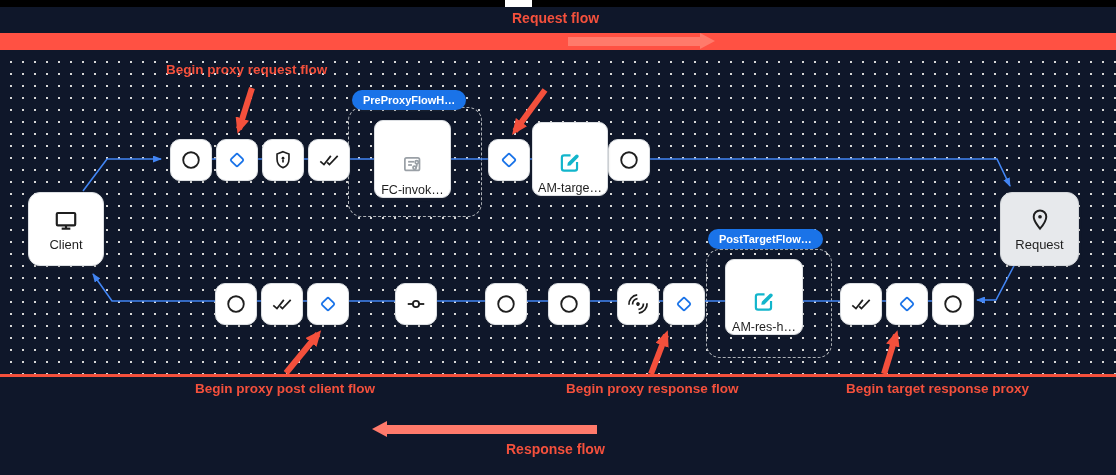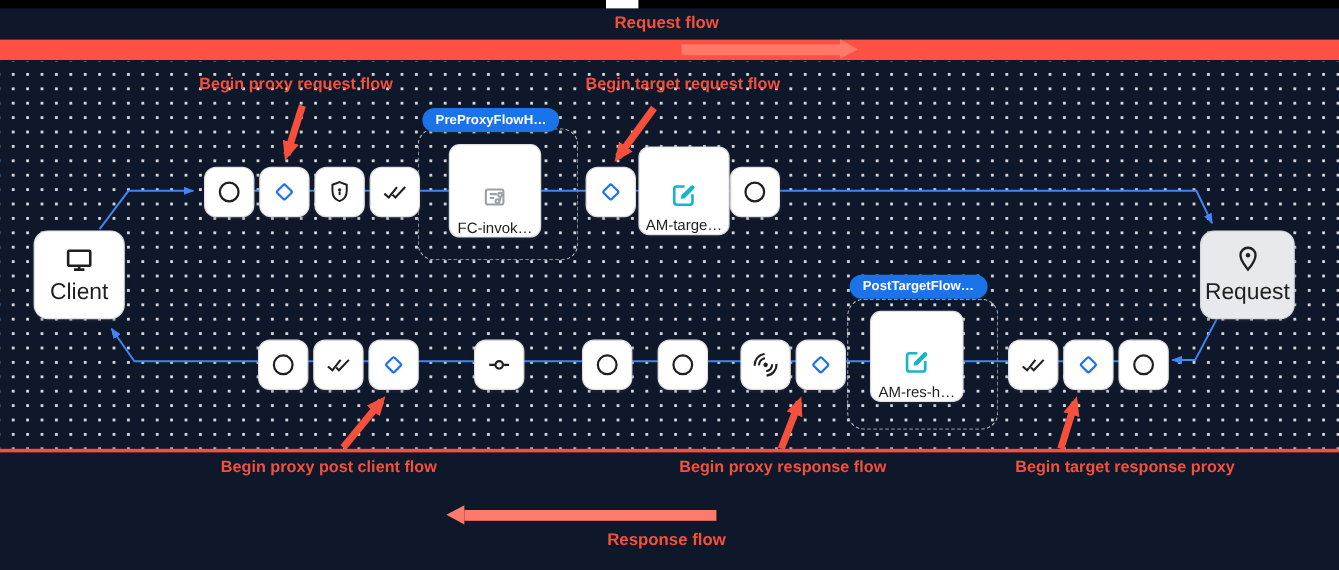--- a/index.html
+++ b/index.html
@@ -25,21 +25,21 @@
   
   .anno{color:var(--red-text);font-weight:bold;font-size:13.5px;white-space:nowrap;}
   
   .strip{position:absolute;display:flex;gap:4px;}
   .node{width:40px;height:40px;background:#fff;border:1px solid #dcdfe3;border-radius:10px;
     box-shadow:0 1px 2.5px rgba(60,64,67,.28);display:flex;align-items:center;justify-content:center;}
   .nicon{width:22px;height:22px;display:block;}
   .nicon svg{width:100%;height:100%;display:block;}
   
   .endpoint{border-radius:12px;display:flex;flex-direction:column;align-items:center;justify-content:center;gap:4px;
-    font-size:19px;color:var(--ink);box-shadow:0 1px 3px rgba(60,64,67,.3);}
+    font-size:13px;color:var(--ink);box-shadow:0 1px 3px rgba(60,64,67,.3);}
   #client-node{left:28px;top:192px;width:74px;height:72px;background:#fff;border:1px solid #dcdfe3;}
   #target-node{left:1000px;top:192px;width:77px;height:72px;background:#e7e9ec;border:1px solid #d3d6da;}
   .eicon{width:26px;height:26px;}
   .eicon svg{width:100%;height:100%;display:block;}
   
   .group{border:1.6px dashed #b0b4b9;border-radius:14px;}
   #group-pre{left:348px;top:107px;width:132px;height:108px;}
   #group-post{left:706px;top:249px;width:124px;height:107px;}
   
   .badge{background:var(--badge);color:#fff;font-size:11px;font-weight:bold;
@@ -317,18 +317,17 @@
     <g fill="none" stroke="#f4503c" stroke-width="6">
       <path d="M252 88 L239 129" marker-end="url(#mred)"></path>
       <path d="M545 90 L515 131" marker-end="url(#mred)"></path>
       <path d="M286 373 L318 334" marker-end="url(#mred)"></path>
       <path d="M651 374 L666 335" marker-end="url(#mred)"></path>
       <path d="M884 374 L896 335" marker-end="url(#mred)"></path>
     </g>
   </svg>
 
   <div class="abs anno" style="left:166px;top:62px;">Begin proxy request flow</div>
-  <div class="abs anno" style="left:488px;top:62px;">Begin target request flow</div>
-  <div class="abs anno" style="left:184px;top:381px;">Begin proxy post client flow</div>
+  <div class="abs anno" style="left:195px;top:381px;">Begin proxy post client flow</div>
   <div class="abs anno" style="left:566px;top:381px;">Begin proxy response flow</div>
   <div class="abs anno" style="left:846px;top:381px;">Begin target response proxy</div>
 
 </div>
 
 </body></html>

